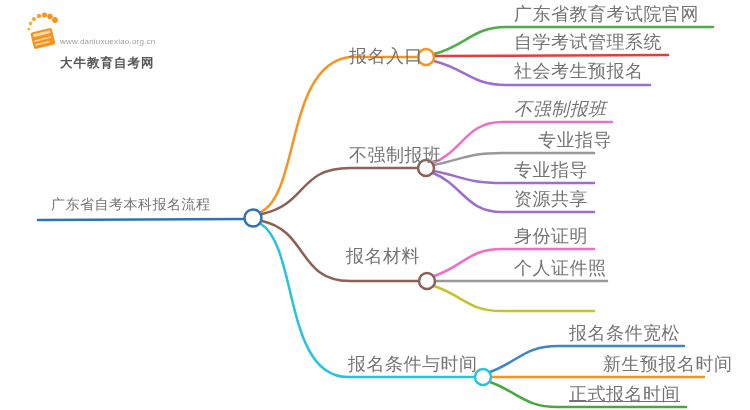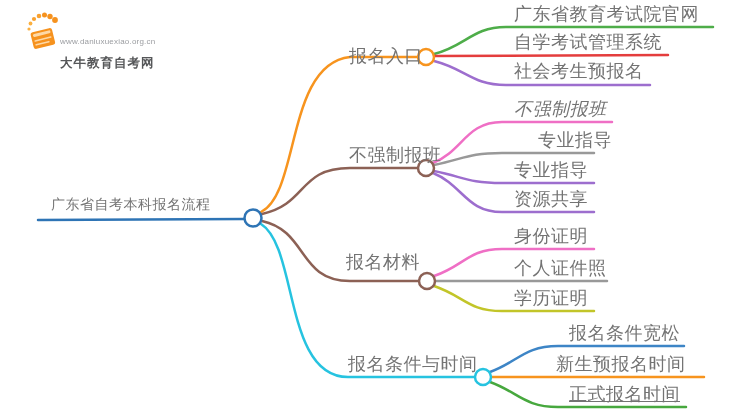--- a/index.html
+++ b/index.html
@@ -57,38 +57,37 @@
       <circle cx="426" cy="168" r="8" fill="#ffffff" stroke="#8c6155"></circle>
       <circle cx="427" cy="281" r="8" fill="#ffffff" stroke="#8c6155"></circle>
       <circle cx="483" cy="377" r="8" fill="#ffffff" stroke="#26c3e0"></circle>
     </g>
   </svg>
 
   <div class="topic root" style="left:51px;top:196px;">广东省自考本科报名流程</div>
 
   <div class="topic branch" style="left:349px;top:46px;">报名入口</div>
   <div class="topic branch" style="left:349px;top:145px;">不强制报班</div>
-  <div class="topic branch" style="left:346px;top:253px;font-family:Liberation Mono, monospace;">报名材料</div>
+  <div class="topic branch" style="left:346px;top:246px;">报名材料</div>
   <div class="topic branch" style="left:348px;top:354px;">报名条件与时间</div>
 
   <div class="topic child" style="left:514px;top:4px;">广东省教育考试院官网</div>
   <div class="topic child" style="left:514px;top:32px;">自学考试管理系统</div>
   <div class="topic child" style="left:514px;top:45px;margin-top:16px;">社会考生预报名</div>
 
   <div class="topic child" style="left:514px;top:99px;font-style:italic;">不强制报班</div>
   <div class="topic child" style="left:514px;top:130px;margin-left:24px;">专业指导</div>
   <div class="topic child" style="left:514px;top:160px;">专业指导</div>
   <div class="topic child" style="left:514px;top:189px;">资源共享</div>
 
   <div class="topic child" style="left:514px;top:226px;">身份证明</div>
   <div class="topic child" style="left:514px;top:258px;">个人证件照</div>
-  <div class="topic child" style="left:514px;top:288px;">学历证明</div>
 
   <div class="topic child" style="left:569px;top:323px;">报名条件宽松</div>
-  <div class="topic child" style="left:556px;top:354px;">新生预报名时间</div>
+  <div class="topic child" style="left:603px;top:354px;">新生预报名时间</div>
   <div class="topic child" style="left:569px;top:384px;text-decoration:underline;">正式报名时间</div>
 
   <div class="logo">
     <svg width="34" height="46" viewBox="0 0 34 46">
 
       <circle cx="3" cy="21" r="1.6" fill="#fbb040"></circle>
       <circle cx="4.5" cy="15.5" r="1.9" fill="#fbb040"></circle>
       <circle cx="8" cy="11" r="2.1" fill="#f9a231"></circle>
       <circle cx="13" cy="8" r="2.3" fill="#f9a231"></circle>
       <circle cx="18.5" cy="7" r="2.5" fill="#f6921e"></circle>

